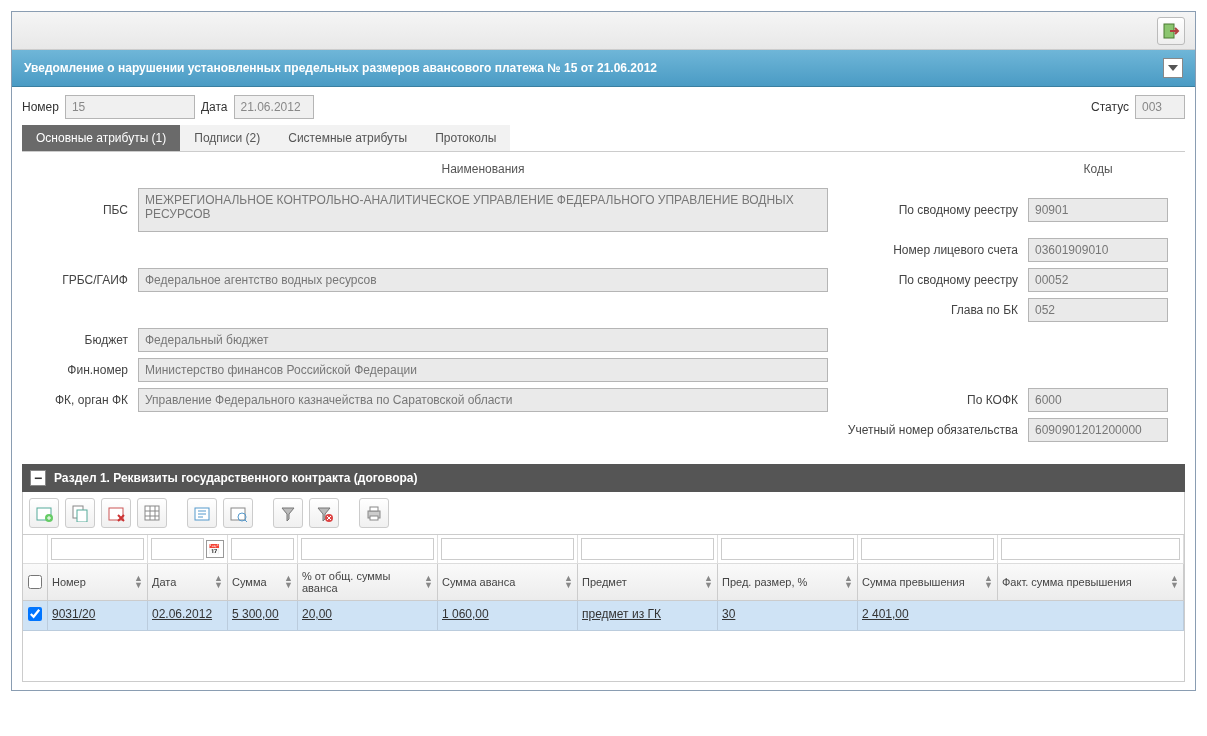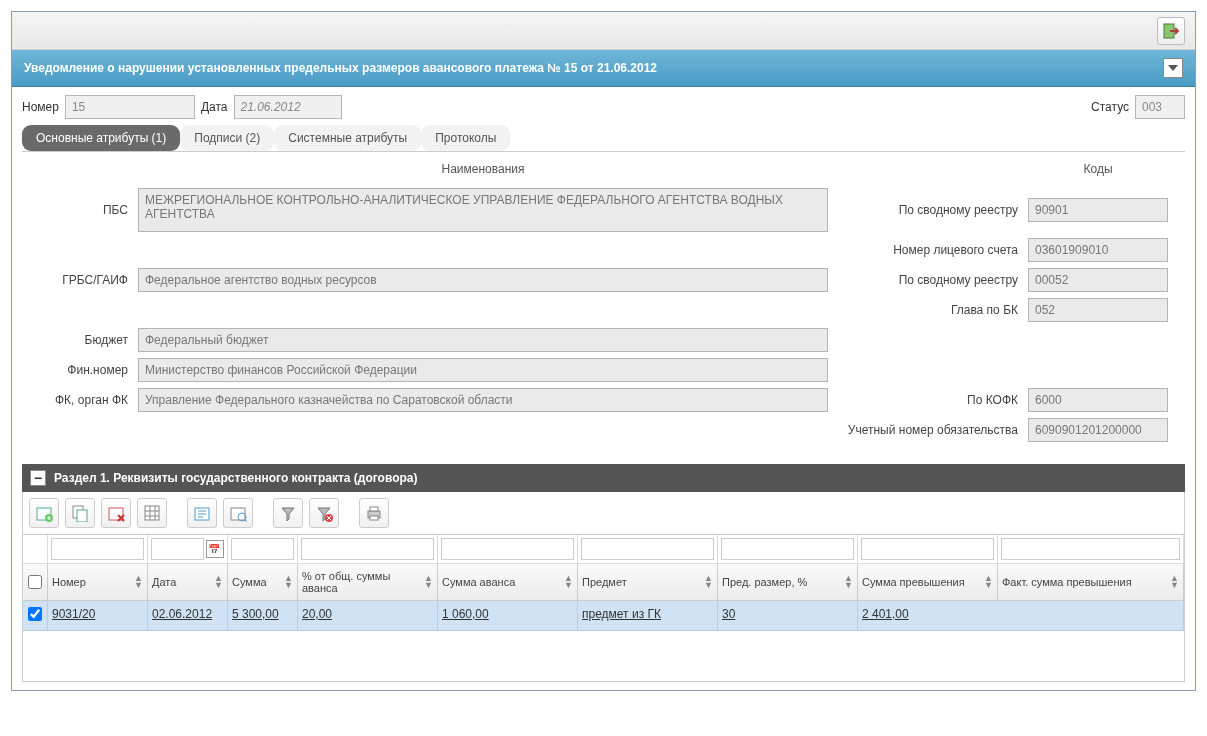--- a/index.html
+++ b/index.html
@@ -7,21 +7,21 @@
 .window { border: 1px solid #8a9db2; margin: 11px; background: #fff; }
 .topbar { background: linear-gradient(#f5f5f5,#e8e8e8); border-bottom: 1px solid #ccc; height: 38px; display:flex; justify-content:flex-end; align-items:center; padding: 0 10px; }
 .icon-btn { width: 28px; height: 28px; border: 1px solid #bbb; background: linear-gradient(#fff,#eee); border-radius:3px; display:flex; align-items:center; justify-content:center; cursor:pointer; }
 .title-bar { background: linear-gradient(#6fb6d8,#4a9bc4); color:#fff; font-weight:bold; padding:8px 12px; display:flex; justify-content:space-between; align-items:center; border-bottom:1px solid #3a7fa0; }
 .dropdown-btn { width:20px; height:20px; background:#fff; border:1px solid #888; display:flex; align-items:center; justify-content:center; cursor:pointer; }
 .content { padding: 8px 10px; }
 .row { display:flex; align-items:center; margin-bottom:6px; gap:6px; }
 .label { font-size:12px; color:#333; }
 .field { border:1px solid #b5b5b5; background:#f0f0f0; color:#888; padding:4px 6px; height:24px; font-size:12px; }
 .tabs { display:flex; background:#fff; border-bottom:1px solid #ccc; margin-top:4px; }
-.tab { padding:6px 14px; font-size:12px; color:#555; cursor:pointer; background:#f2f2f2;border-radius:9px; }
+.tab { padding:6px 14px; font-size:12px; color:#555; cursor:pointer; background:#f2f2f2; }
 .tab.active { background:#6a6a6a; color:#fff; }
 .form-area { padding:10px 6px; }
 .form-grid { display:grid; grid-template-columns: 100px 690px 180px 140px; gap:6px 10px; align-items:center; }
 .form-label { text-align:right; font-size:12px; color:#444; }
 .form-input { border:1px solid #b5b5b5; background:#eaeaea; color:#777; padding:4px 6px; min-height:24px; font-size:12px; width:100%; }
 .form-input.tall { min-height:44px; }
 .col-header { text-align:center; color:#555; font-size:12px; padding-bottom:6px; }
 .right-label { text-align:right; font-size:12px; color:#444; }
 .section-header { background:#555; color:#fff; padding:6px 8px; display:flex; align-items:center; gap:8px; font-weight:bold; margin-top:12px; }
 .collapse-box { width:16px; height:16px; background:#fff; border:1px solid #888; display:flex; align-items:center; justify-content:center; font-size:14px; line-height:1; color:#333; cursor:pointer; }
@@ -64,42 +64,42 @@
         </svg>
     </div>
   </div>
 
   <div class="content">
 
     <div class="row">
       <span class="label">Номер</span>
       <input class="field" style="width: 130px;" readonly="" value="15">
       <span class="label">Дата</span>
-      <input class="field" style="width: 108px; font-style: italic;" readonly="" value="21.06.2012">
+      <input class="field" style="width: 80px;" readonly="" value="21.06.2012">
       <div class="spacer"></div>
       <span class="label">Статус</span>
       <input class="field" style="width: 50px;" readonly="" value="003">
     </div>
 
     <div class="tabs">
       <div class="tab active">Основные атрибуты (1)</div>
       <div class="tab">Подписи (2)</div>
       <div class="tab">Системные атрибуты</div>
       <div class="tab">Протоколы</div>
     </div>
 
     <div class="form-area">
       <div class="form-grid">
         <div></div>
         <div class="col-header">Наименования</div>
         <div></div>
         <div class="col-header">Коды</div>
 
         <div class="form-label">ПБС</div>
-        <div class="form-input tall">МЕЖРЕГИОНАЛЬНОЕ КОНТРОЛЬНО-АНАЛИТИЧЕСКОЕ УПРАВЛЕНИЕ ФЕДЕРАЛЬНОГО АГЕНТСТВА ВОДНЫХ АГЕНТСТВА</div>
+        <div class="form-input tall">МЕЖРЕГИОНАЛЬНОЕ КОНТРОЛЬНО-АНАЛИТИЧЕСКОЕ УПРАВЛЕНИЕ ФЕДЕРАЛЬНОГО УПРАВЛЕНИЕ ВОДНЫХ РЕСУРСОВ</div>
         <div class="right-label">По сводному реестру</div>
         <input class="form-input" readonly="" value="90901" style="">
 
         <div></div>
           <div></div>
         <div class="right-label">Номер лицевого счета</div>
         <input class="form-input" readonly="" value="03601909010" style="">
 
         <div class="form-label">ГРБС/ГАИФ</div>
         <input class="form-input" readonly="" value="Федеральное агентство водных ресурсов" style="">

